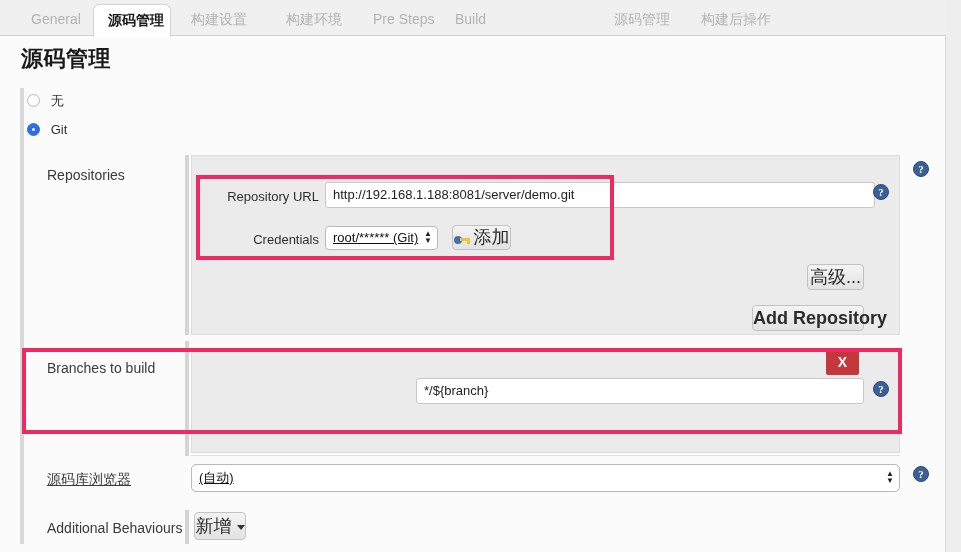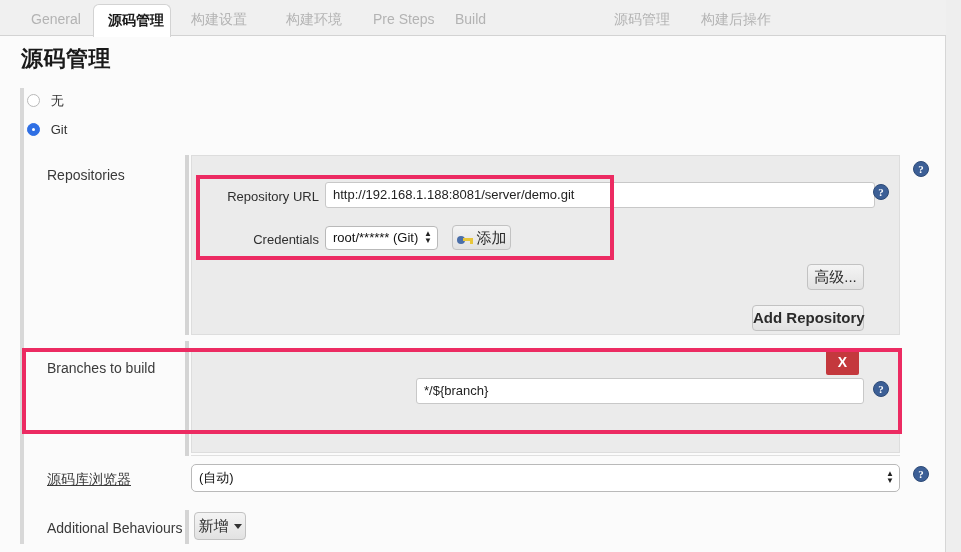--- a/index.html
+++ b/index.html
@@ -174,41 +174,42 @@
     border-radius: 4px;
     box-sizing: border-box;
     font-size: 13px;
     color: #111;
     height: 24px;
     line-height: 22px;
     padding: 0 20px 0 7px;
     white-space: nowrap;
     overflow: hidden;
     cursor: pointer;
+    text-decoration: underline;
   }
   .sel .arrows {
     position: absolute;
     right: 5px; top: 50%;
     transform: translateY(-50%);
     width: 8px; height: 16px;
     line-height: 7px;
     font-size: 8px;
     color: #222;
     text-align: center;
   }
   .sel .arrows span { display: block; }
 
   
   .btn {
     position: absolute;
     background: linear-gradient(#f4f4f4, #e2e2e2);
     border: 1px solid #c2c2c2;
     border-radius: 4px;
     box-sizing: border-box;
-    font-size: 15px;
+    font-size: 18px;
     color: #2b2b2b;
     text-align: center;
     white-space: nowrap;
     cursor: pointer;
   }
   .btn.bold { font-weight: bold; }
 
   
   .key-icon {
     display: inline-block;

